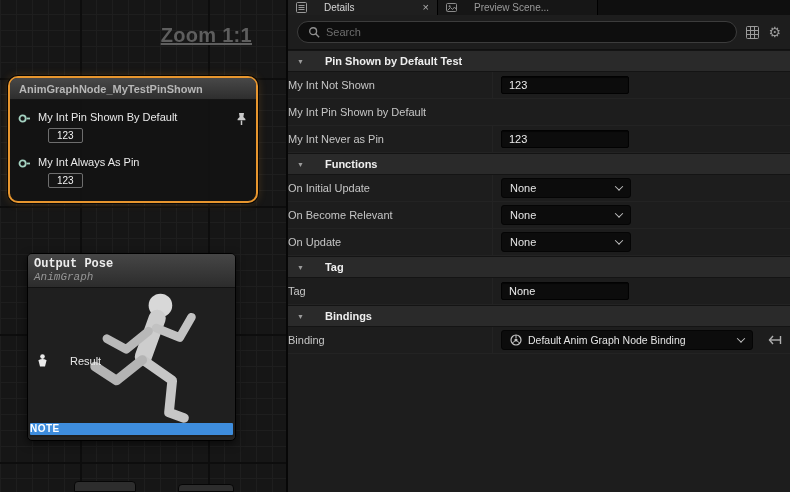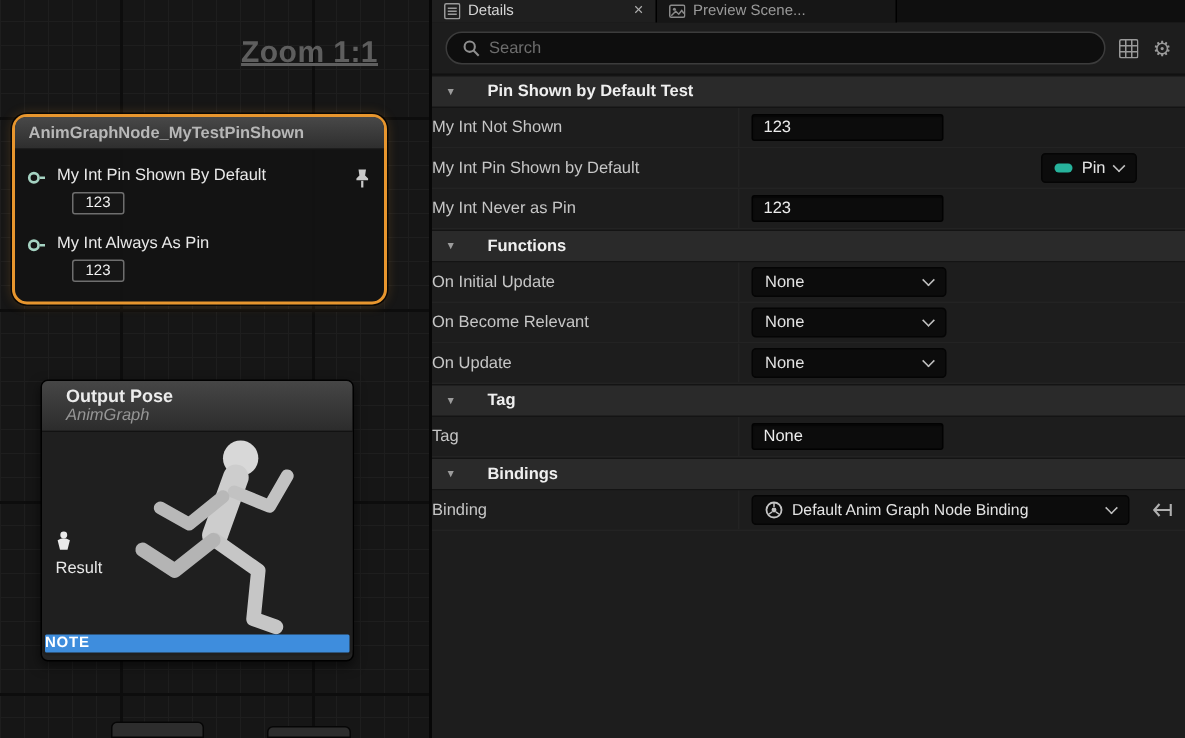--- a/index.html
+++ b/index.html
@@ -34,38 +34,38 @@
   .pin-icon{flex:0 0 auto;margin-top:2px;display:block;}
   .pin-main{display:flex;flex-direction:column;}
   .pin-label{font-size:11px;color:#e9e9e9;}
   .pin-value{display:inline-block;align-self:flex-start;margin:5px 0 0 10px;background:#151515;border:1px solid #6e6e6e;
     border-radius:2px;padding:1px 8px;font-size:10px;color:#f2f2f2;}
   .pin-toggle{margin-left:auto;margin-top:1px;cursor:pointer;}
 
   
   .node2{position:absolute;left:27px;top:253px;width:209px;height:188px;background:#242424;border:1px solid #000;
     border-radius:5px;box-shadow:0 3px 8px rgba(0,0,0,.55);}
-  .node2-header{padding:3px 16px 4px;background:linear-gradient(#464646,#2c2c2c);border-radius:4px 4px 0 0;border-bottom:1px solid #121212;}
+  .node2-header{padding:3px 6px 4px;background:linear-gradient(#464646,#2c2c2c);border-radius:4px 4px 0 0;border-bottom:1px solid #121212;font-family:Liberation Mono, monospace;}
   .node2-title{font-size:12px;font-weight:bold;color:#ececec;}
   .node2-subtitle{font-size:11px;font-style:italic;color:#969696;}
   .node2-body{position:relative;height:149px;background:#1f1f1f;border-radius:0 0 4px 4px;overflow:hidden;}
   .mannequin{position:absolute;left:36px;top:-4px;}
-  .result-row{position:absolute;left:9px;top:66px;display:flex;gap:6px;flex-direction:column;}
+  .result-row{position:absolute;left:9px;top:66px;display:flex;align-items:center;gap:22px;}
   .result-label{font-size:11px;color:#e8e8e8;}
   .note-bar{position:absolute;left:2px;right:2px;bottom:2px;height:12px;background:var(--note-blue,#3e8ddd);
     color:#fff;font-size:10px;font-weight:bold;line-height:12px;letter-spacing:.5px;border-radius:1px;}
 
   .node-stub{position:absolute;background:#2d2d2d;border:1px solid #060606;border-radius:4px 4px 0 0;}
   .stub1{left:74px;top:481px;width:62px;height:11px;}
   .stub2{left:178px;top:484px;width:56px;height:8px;}
 
   
   .details{position:absolute;left:286px;top:0;width:504px;height:492px;background:#1d1d1d;border-left:2px solid #070707;}
   .tabbar{display:flex;height:15px;background:#0f0f0f;}
-  .tab{display:flex;align-items:center;gap:5px;padding:0 8px;font-size:10px;border-right:1px solid #000;cursor:pointer;}
+  .tab{display:flex;align-items:center;gap:17px;padding:0 8px;font-size:10px;border-right:1px solid #000;cursor:pointer;}
   .tab-active{background:#1f1f1f;color:#d6d6d6;width:150px;}
   .tab-inactive{background:#161616;color:#9a9a9a;width:160px;}
   .tab-close{margin-left:auto;color:#b0b0b0;font-size:11px;line-height:11px;cursor:pointer;}
 
   .search-row{height:35px;display:flex;align-items:center;gap:9px;padding:0 9px;background:#1d1d1d;border-bottom:1px solid #111;}
   .search-box{flex:1;height:22px;display:flex;align-items:center;gap:6px;padding:0 10px;background:#0e0e0e;
     border:1px solid #3c3c3c;border-radius:12px;}
   .search-box input{flex:1;background:transparent;border:none;outline:none;color:#ddd;font-size:11px;font-family:inherit;}
   .search-box input::placeholder{color:#6d6d6d;}
   .toolbar-icon{color:#9a9a9a;display:flex;align-items:center;cursor:pointer;}
@@ -205,27 +205,20 @@
     <span class="section-title">Pin Shown by Default Test</span>
   </div>
   <div class="prop-row">
     <div class="prop-label">My Int Not Shown</div>
     <div class="prop-value">
       <div class="textbox">123</div>
     </div>
   </div>
   <div class="prop-row">
     <div class="prop-label">My Int Pin Shown by Default</div>
-    <div class="prop-value">
-      <div class="dropdown pin-dd">
-        <span class="pin-chip"></span>
-        <span>Pin</span>
-        <span class="chev"></span>
-      </div>
-    </div>
   </div>
   <div class="prop-row">
     <div class="prop-label">My Int Never as Pin</div>
     <div class="prop-value">
       <div class="textbox">123</div>
     </div>
   </div>
 
   <div class="section-header">
     <span class="section-chevron">▼</span>

